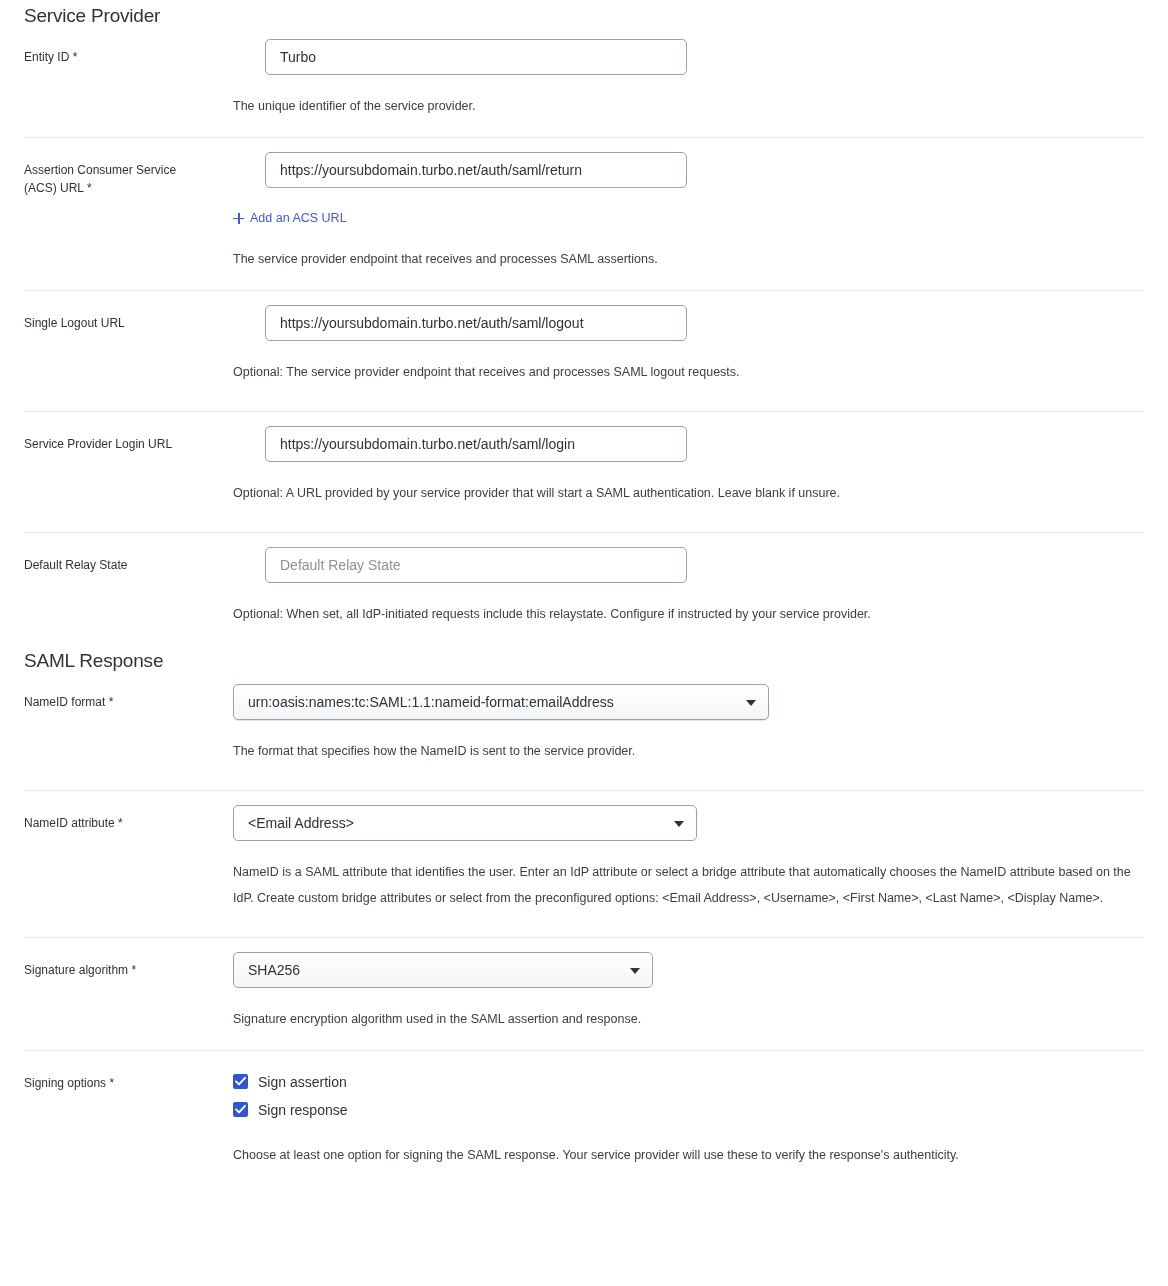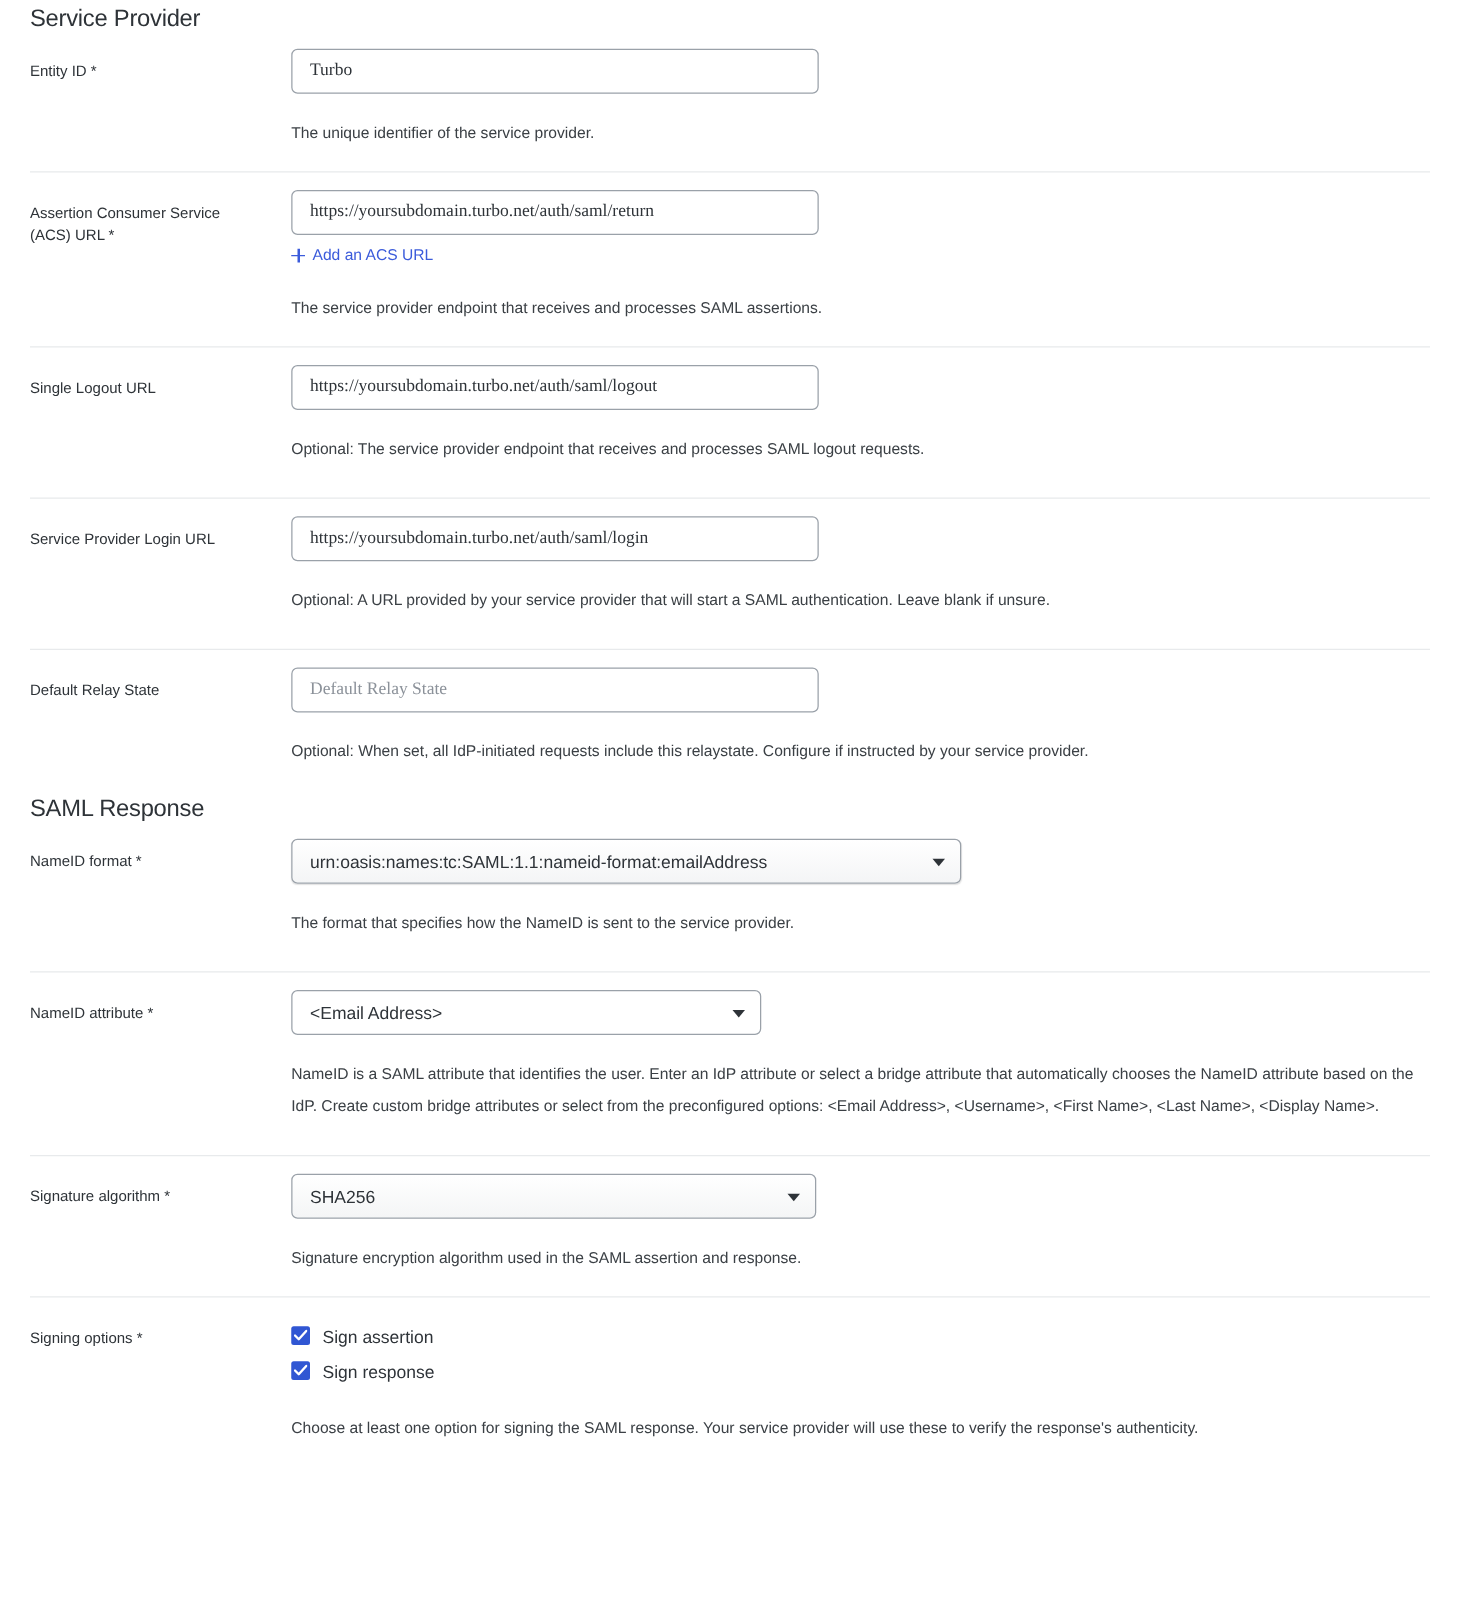--- a/index.html
+++ b/index.html
@@ -50,28 +50,29 @@
     flex: 1 1 auto;
     min-width: 0;
   }
 
   
   .text-input {
     display: block;
     width: 422px;
     height: 36px;
     padding: 0 14px;
-    font-family: Liberation Serif, serif;
+    font-family: Liberation Sans, sans-serif;
     font-size: 14px;
     color: #2e3338;
     background: #ffffff;
     border: 1px solid #9aa1a9;
     border-radius: 5px;
     outline: none;
     line-height: 34px;
+    margin-left: 32px;
   }
   .text-input::placeholder { color: #8b9199; }
 
   
   .select-wrap {
     position: relative;
     display: inline-block;
   }
   .select-box {
     display: flex;
@@ -86,21 +87,21 @@
     white-space: nowrap;
     overflow: hidden;
   }
   .select-box.plain {
     background: #ffffff;
   }
   .select-wrap.shadowed .select-box {
     box-shadow: 0 1px 1px rgba(0,0,0,0.12);
   }
   .select-wrap.w-nameid-format { width: 536px; }
-  .select-wrap.w-nameid-attr   { width: 376px; }
+  .select-wrap.w-nameid-attr   { width: 464px; }
   .select-wrap.w-sig-alg       { width: 420px; }
 
   .caret {
     position: absolute;
     right: 13px;
     top: 50%;
     width: 0; height: 0;
     margin-top: -2px;
     border-left: 5px solid transparent;
     border-right: 5px solid transparent;
@@ -116,21 +117,21 @@
     margin-top: 18px;
     max-width: 925px;
   }
   .help.wide { max-width: 920px; }
 
   
   .add-link {
     display: inline-flex;
     align-items: center;
     gap: 6px;
-    margin-top: 9px;
+    margin-top: 23px;
     font-size: 12.5px;
     color: #3b5bdb;
     text-decoration: none;
     cursor: pointer;
   }
   .plus-icon {
     position: relative;
     width: 11px;
     height: 11px;
     display: inline-block;

